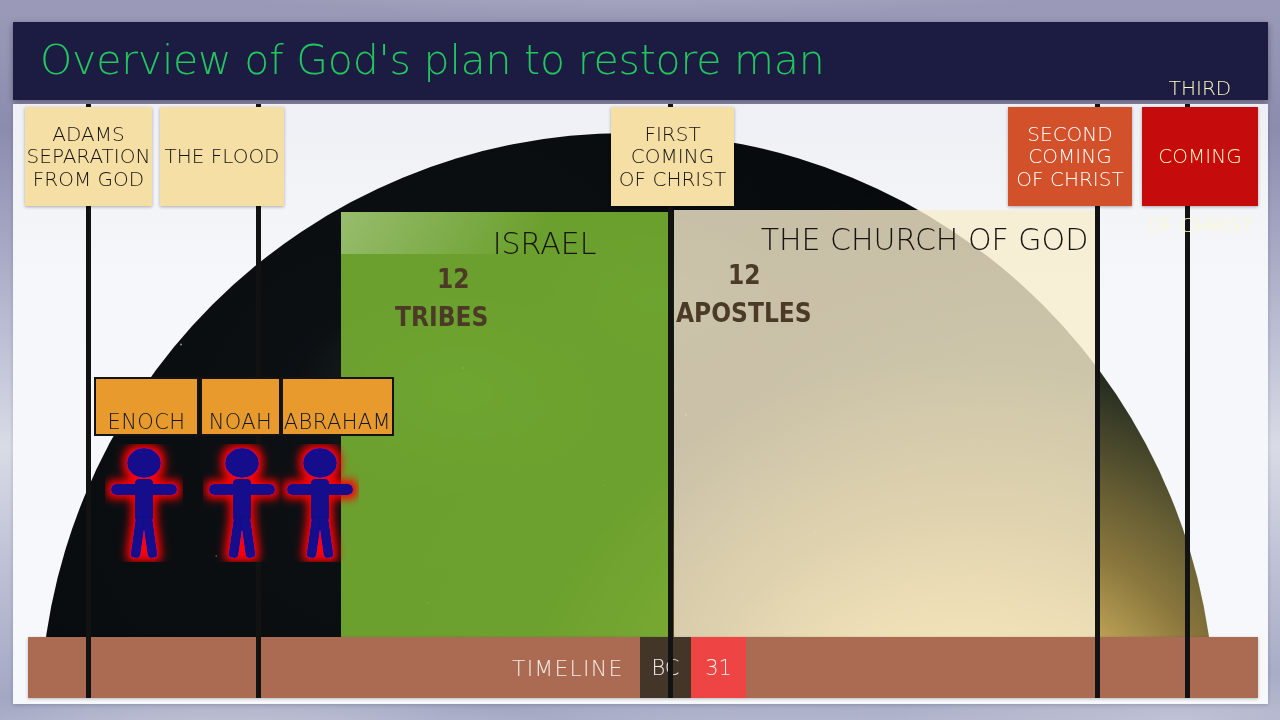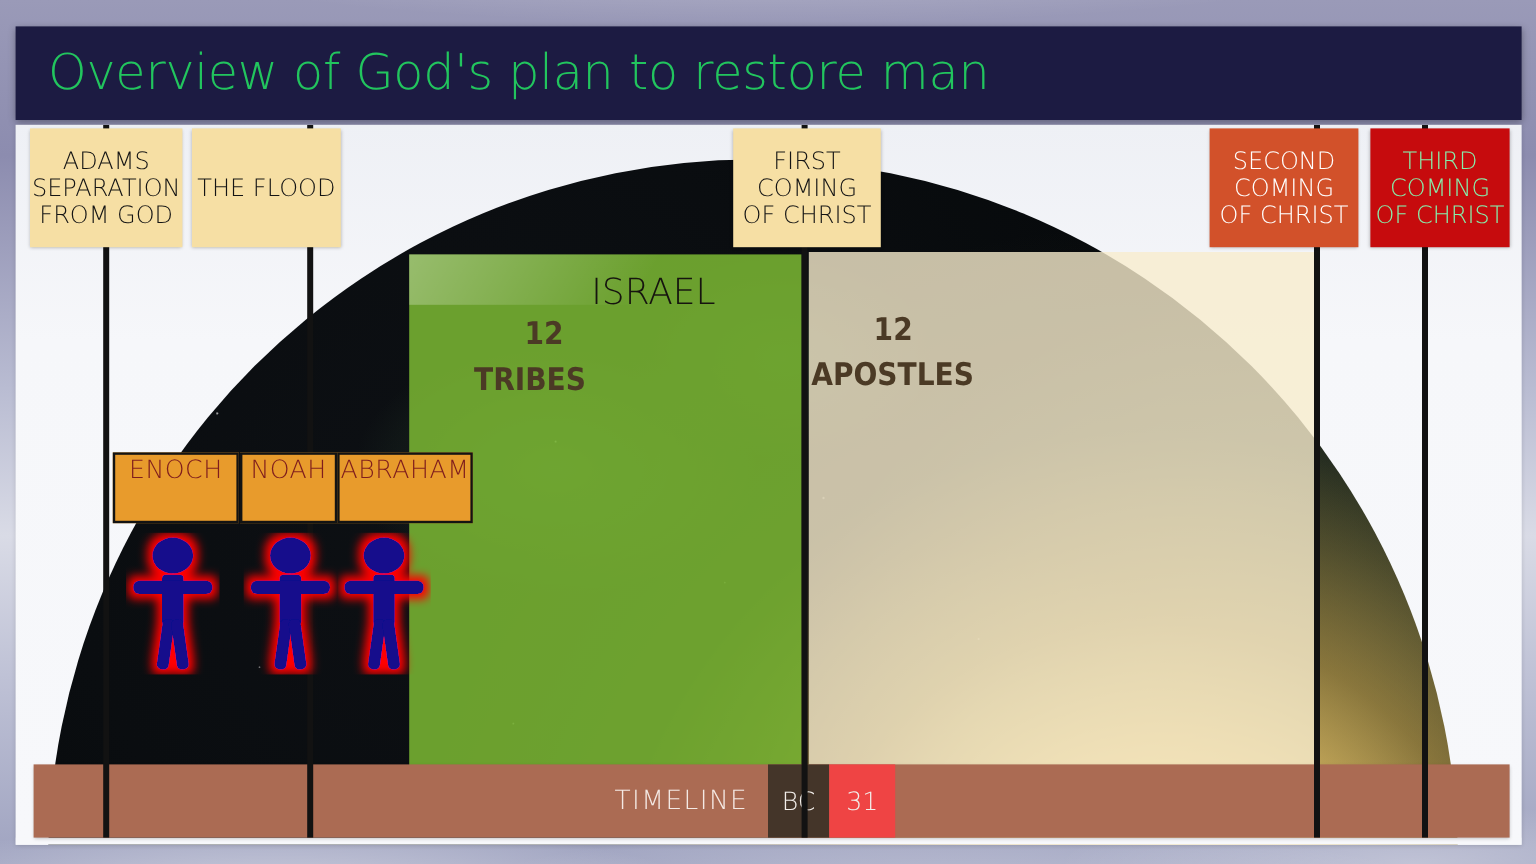--- a/index.html
+++ b/index.html
@@ -190,32 +190,32 @@
     text-align: center;
     font-family: "DejaVu Sans", sans-serif;
     font-weight: 300;
     font-stretch: condensed;
     font-size: 20px;
     line-height: 1.13;
     box-shadow: 0 1px 3px rgba(0,0,0,0.30);
   }
   .sign.cream { background: #f6dfa4; color: #141414; }
   .sign.orange { background: #d2512a; color: #ffffff; }
-  .sign.red { background: #c60b0d; color: #86efac; }
+  .sign.red { background: #c60b0d; color: #fef9c3; gap: 46px; }
   .sign .ln { display: block; white-space: nowrap; }
 
   
   .plate {
     position: absolute;
     z-index: 8;
     display: flex;
-    align-items: flex-start;
+    align-items: flex-end;
     justify-content: center;
     background: #e89b2c;
-    color: #7f1d1d;
+    color: #0f172a;
     border: 2px solid #131313;
     font-family: "DejaVu Sans", sans-serif;
     font-weight: 300;
     font-stretch: condensed;
     font-size: 21px;
     letter-spacing: 0.4px;
   }
 
   
   .figure {
@@ -292,20 +292,21 @@
     </div>
 
     <div id="israel-block" class="era-block">
       <div class="sheen"></div>
       <div id="israel-title" class="era-title">ISRAEL</div>
       <div id="israel-count" class="era-sub">12</div>
       <div id="israel-unit" class="era-sub">TRIBES</div>
     </div>
 
     <div id="church-block" class="era-block">
+      <div id="church-title" class="era-title">THE CHURCH OF GOD</div>
       <div id="church-count" class="era-sub">12</div>
       <div id="church-unit" class="era-sub">APOSTLES</div>
     </div>
 
     <div class="event-line" style="left:73px;  height:594px;"></div>
     <div class="event-line" style="left:243px; height:594px;"></div>
     <div class="event-line" style="left:655px; height:594px;"></div>
     <div class="event-line" style="left:1082px;height:594px;"></div>
     <div class="event-line" style="left:1172px;height:594px;"></div>
 

